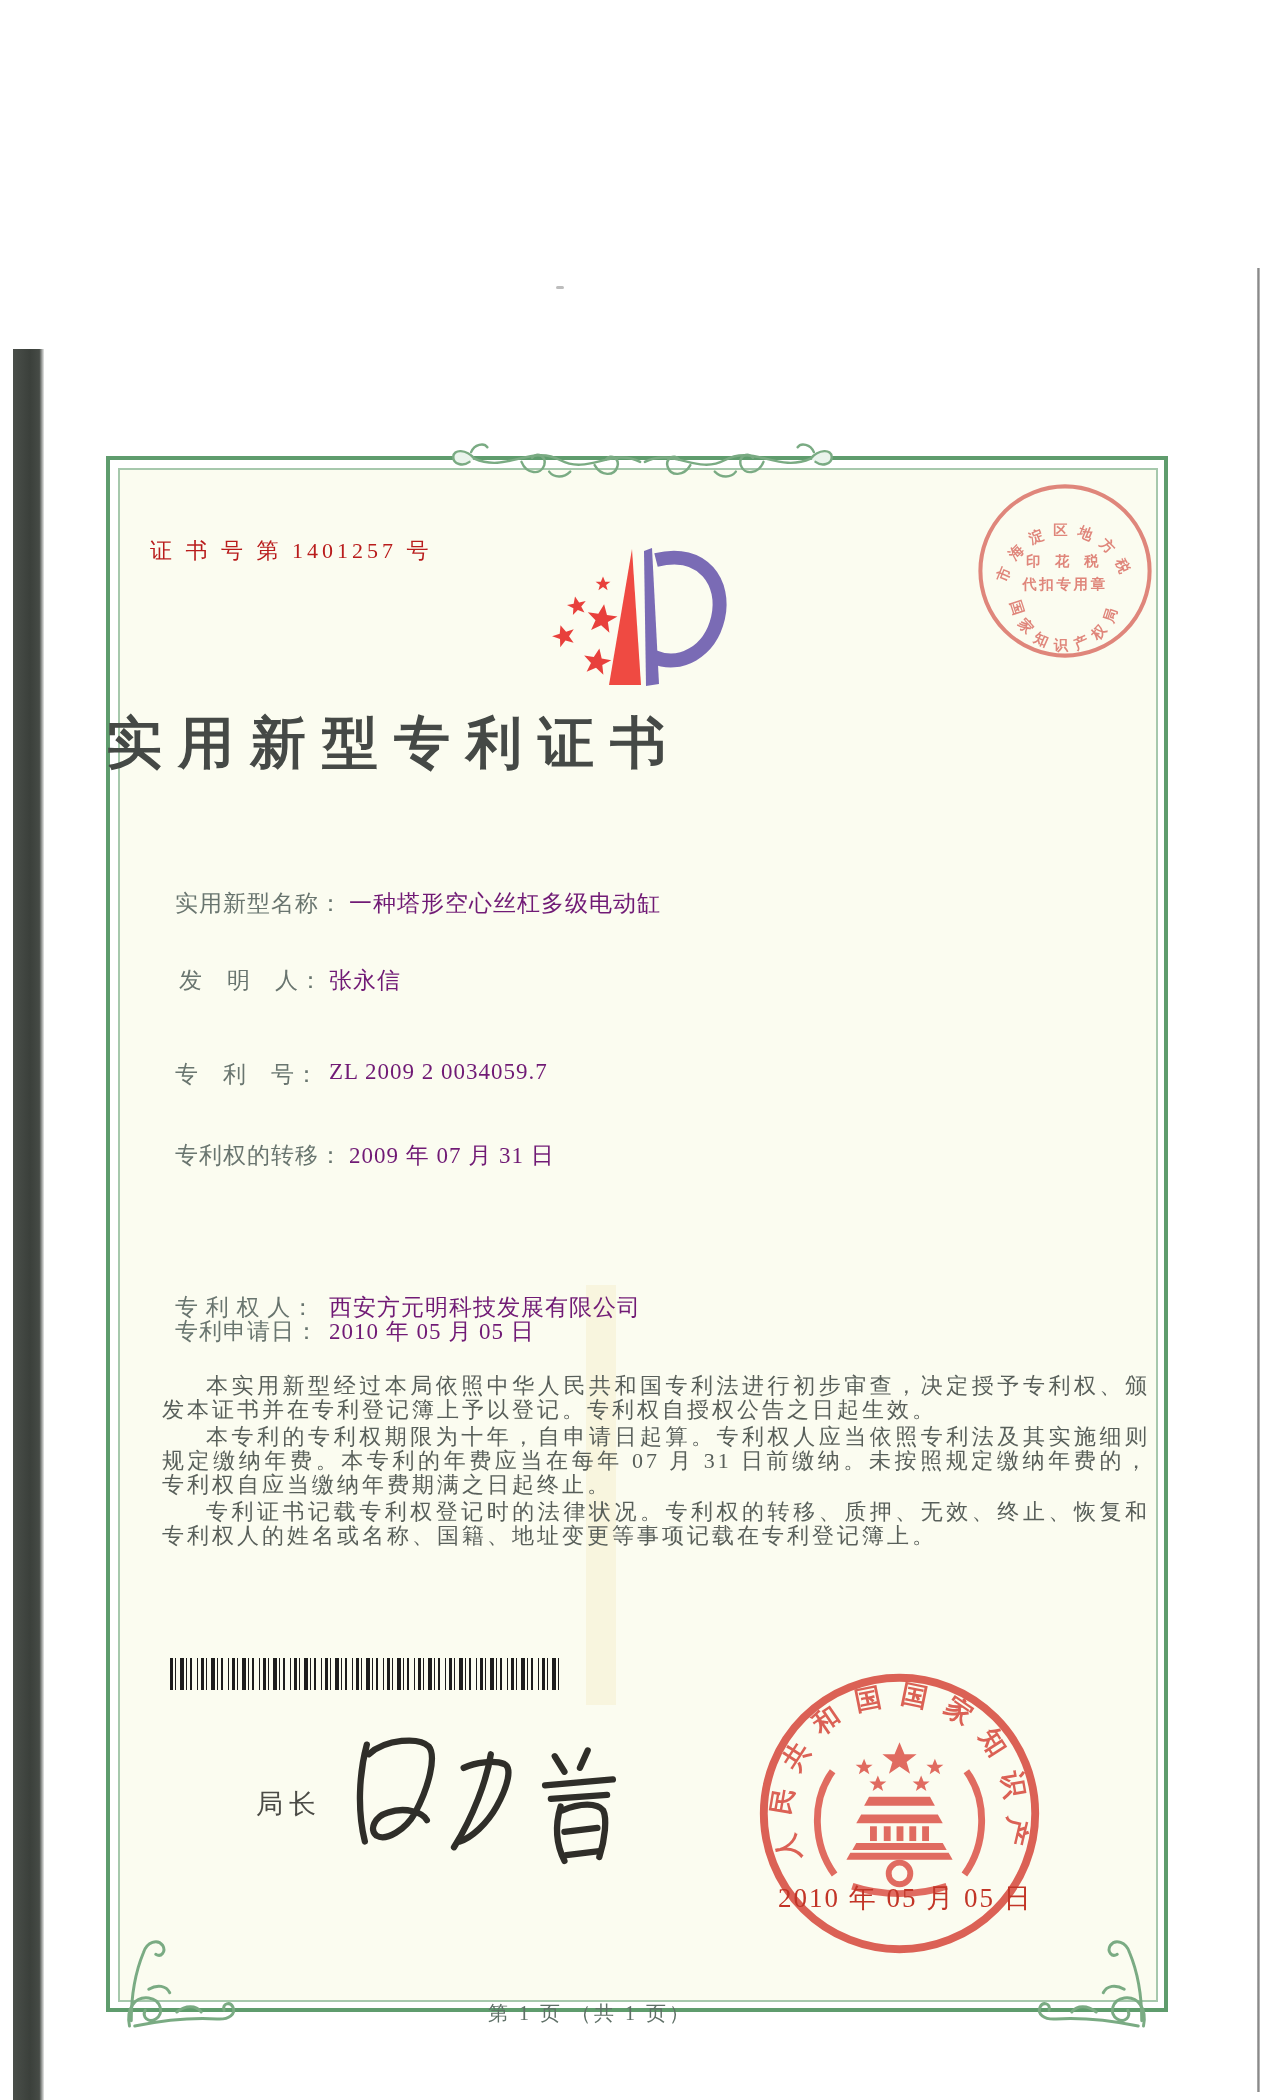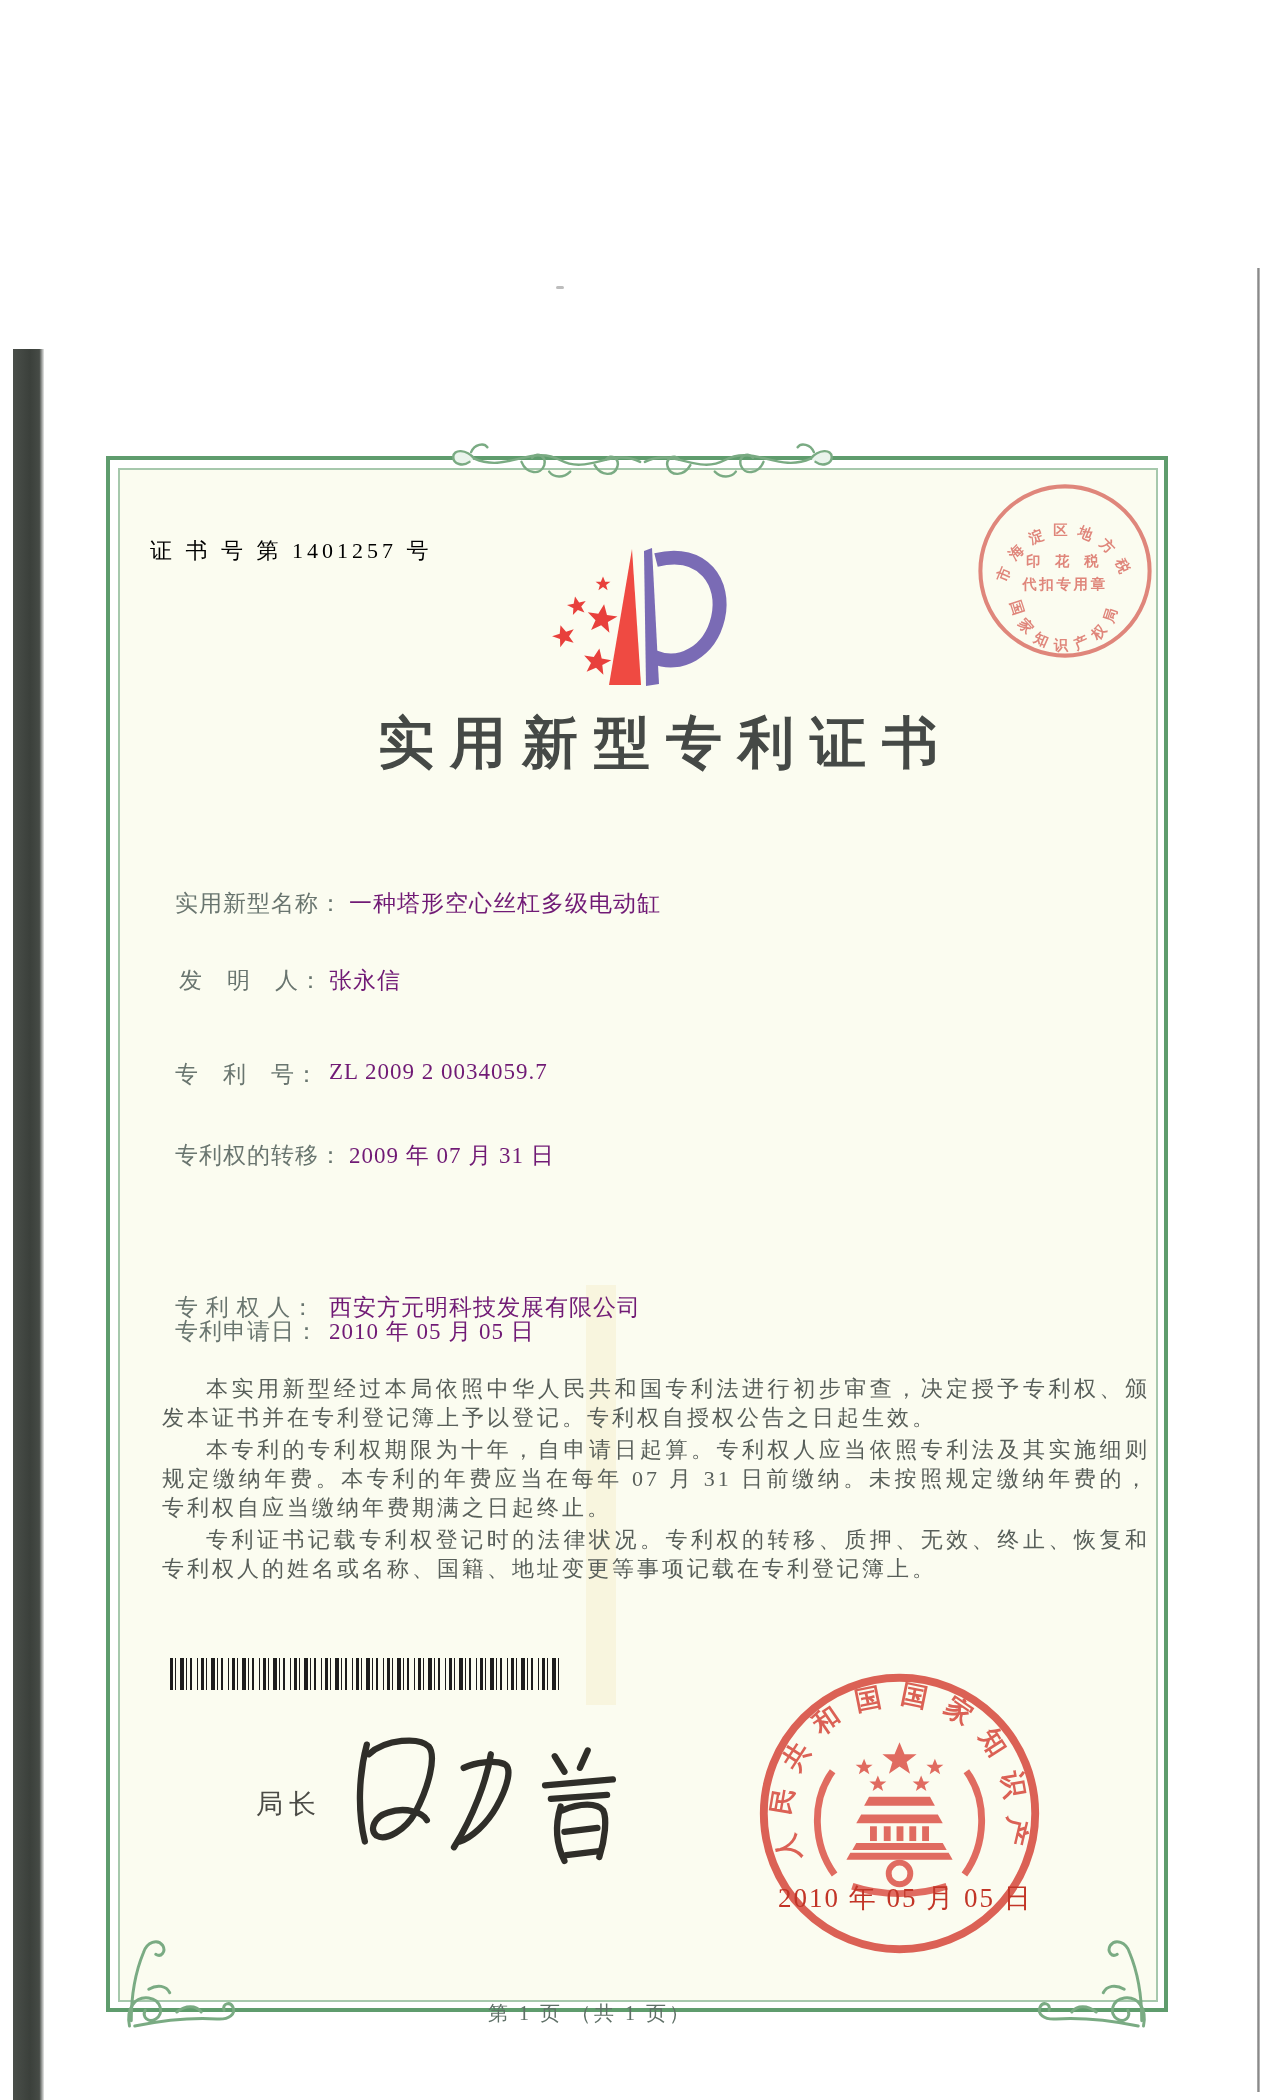--- a/index.html
+++ b/index.html
@@ -18,33 +18,33 @@
     border:4px solid #5f9c6d;}
   .frame-inner{position:absolute;left:118px;top:468px;width:1036px;height:1530px;
     border:2px solid #a6c8ac;background:#fbfcf0;}
   .fold-tint{position:absolute;left:586px;top:1285px;width:30px;height:420px;
     background:rgba(238,225,160,0.22);}
 
   .ornament{position:absolute;pointer-events:none;}
 
   
   .cert-no{position:absolute;left:150px;top:536px;font-size:22px;letter-spacing:4px;
-    color:#000000;}
-  .cert-title{position:absolute;left:106px;top:706px;width:1120px;text-align:center;
+    color:#b91c1c;}
+  .cert-title{position:absolute;left:106px;top:706px;width:1120px;
     font-size:56px;font-weight:600;letter-spacing:16px;color:#454946;}
 
   .field-row{position:absolute;left:175px;display:flex;font-size:23px;color:#69756f;
     letter-spacing:1px;white-space:nowrap;}
   .field-row .flabel{display:inline-block;min-width:148px;}
   .field-row .fvalue{display:inline-block;margin-left:6px;color:#701a75;}
   .row-0{top:876px;margin-top:12px;} .row-1{top:965px;text-align:right;} .row-2{top:1047px;margin-top:12px;}
   .row-3{top:1140px;} .row-4{top:1292px;} .row-5{top:1316px;}
 
   .body-text{position:absolute;left:162px;top:1374px;width:988px;font-size:22px;
-    line-height:29px;letter-spacing:3px;color:#585f5a;text-align:justify;}
+    line-height:24px;letter-spacing:3px;color:#585f5a;text-align:justify;}
   .body-text p{margin:0 0 3px 0;text-indent:2em;}
 
   .barcode{position:absolute;left:170px;top:1658px;width:392px;height:32px;
     background:
       repeating-linear-gradient(90deg,
         #1d1d1d 0 3px, transparent 3px 5px,
         #1d1d1d 5px 6px, transparent 6px 10px,
         #1d1d1d 10px 14px, transparent 14px 16px,
         #1d1d1d 16px 17px, transparent 17px 20px,
         #1d1d1d 20px 22px, transparent 22px 27px,

